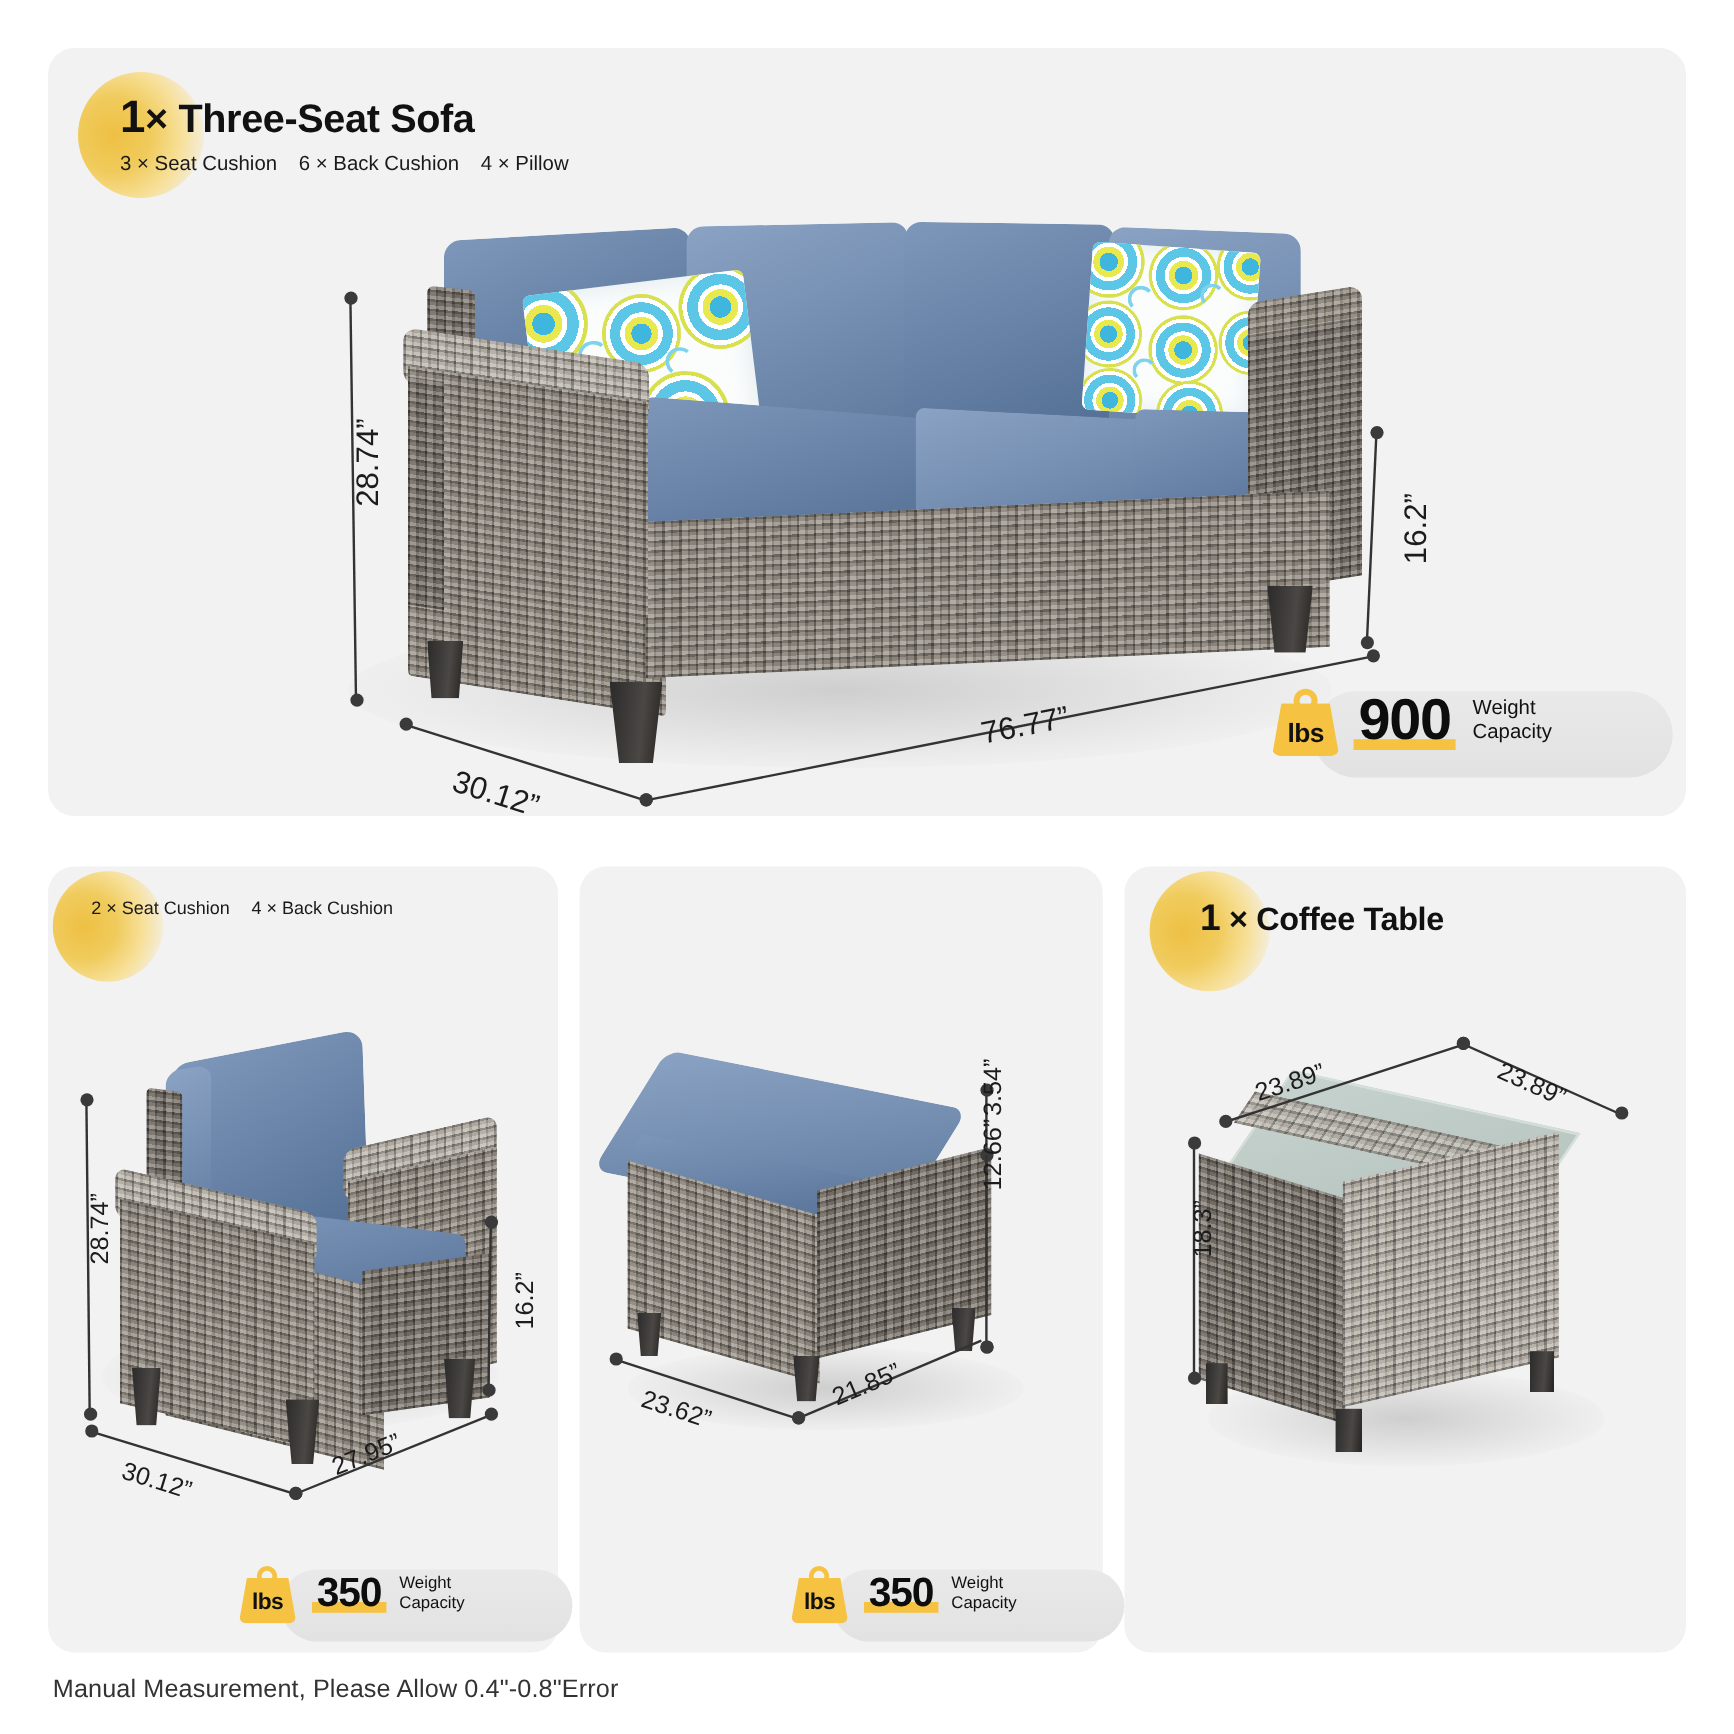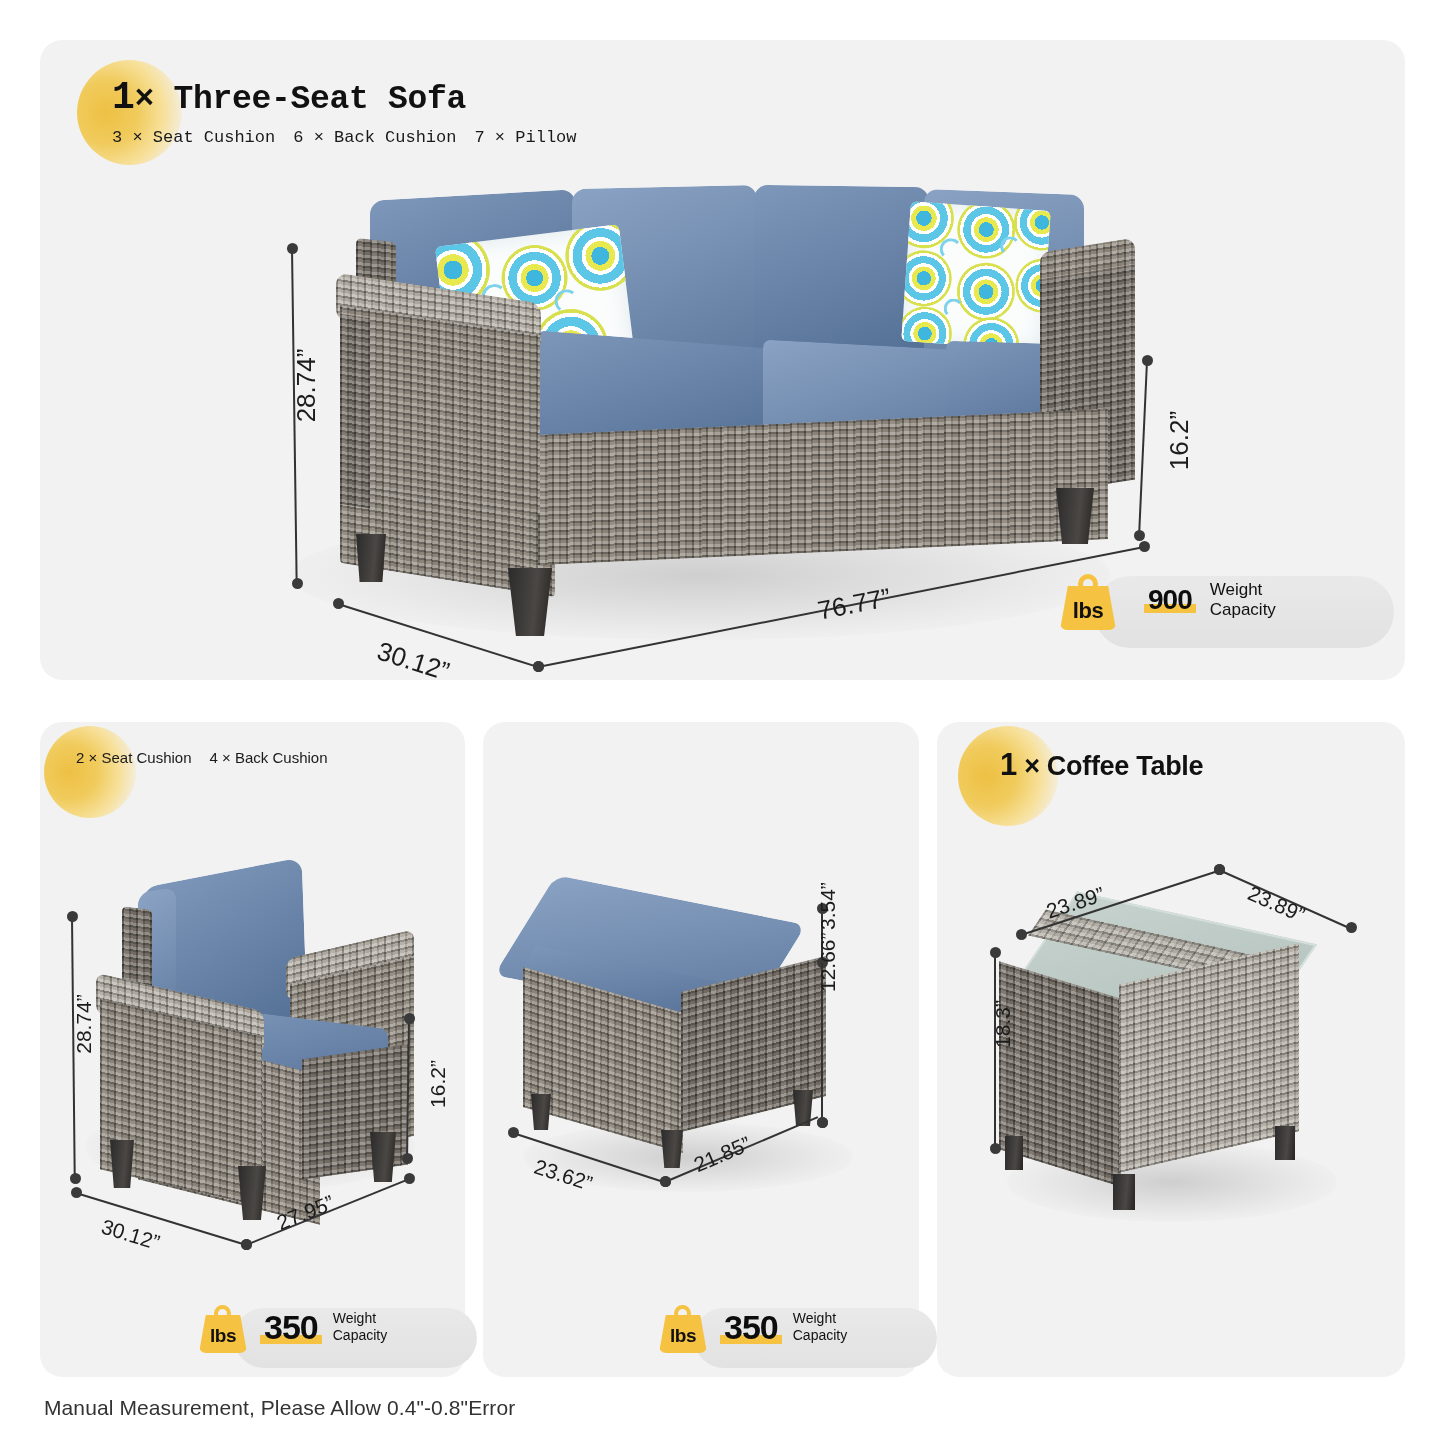--- a/index.html
+++ b/index.html
@@ -35,21 +35,21 @@
   }
   .hdr-title .num { font-weight: bold; }
   .hdr-title .ex { font-weight: bold; }
   .hdr-sub {
     position: relative; color: #1a1a1a; white-space: nowrap;
     font-weight: 500;
   }
   .hdr-sub span { margin-right: 18px; }
   .hdr-sub span:last-child { margin-right: 0; }
 
-  #hdr-sofa { left: 112px; top: 78px; font-family: Liberation Mono, monospace; }
+  #hdr-sofa { left: 100px; top: 78px; }
   #hdr-sofa .blob { left: -35px; top: -18px; width: 105px; height: 105px; }
   #hdr-sofa .hdr-title { font-size: 33px; line-height: 40px; }
   #hdr-sofa .hdr-title .num { font-size: 38px; }
   #hdr-sofa .hdr-sub { font-size: 17px; line-height: 26px; margin-top: 5px; }
 
   #hdr-chair { left: 76px; top: 742px; }
   #hdr-chair .blob { left: -32px; top: -16px; width: 92px; height: 92px; }
   #hdr-chair .hdr-title { font-size: 27px; line-height: 33px; }
   #hdr-chair .hdr-title .num { font-size: 31px; }
   #hdr-chair .hdr-sub { font-size: 15px; line-height: 23px; margin-top: 4px; }
@@ -83,22 +83,22 @@
   .badge .wt .hook {
     position: absolute; left: 22px; top: 6px; width: 20px; height: 20px;
     border: 5px solid #f5c242; border-radius: 50%;
   }
   .badge .wt .lbs {
     position: absolute; left: 0; top: 30px; width: 64px;
     text-align: center; font-size: 22px; font-weight: bold; color: #111;
     letter-spacing: -0.5px;
   }
   .badge .val {
-    position: relative; z-index: 2; font-size: 28px; font-weight: bold; color: #0d0d0d;
-    letter-spacing: -1px; margin-left: 24px; padding: 0 4px;
+    position: relative; z-index: 2; font-size: 48px; font-weight: bold; color: #0d0d0d;
+    letter-spacing: -1px; margin-left: 8px; padding: 0 4px;
   }
   .badge .val::after {
     content: ""; position: absolute; left: 0; right: 0; bottom: 3px; height: 9px;
     background: #f5c242; z-index: -1;
   }
   .badge .cap {
     position: relative; z-index: 2; font-size: 17px; line-height: 20px; color: #111;
     margin-left: 14px; margin-right: 20px; font-weight: 500;
   }
   #badge-sofa  { left: 1056px; top: 568px; }
@@ -412,21 +412,21 @@
       <div class="line" style="left:58px;top:230px;width:196px;transform:rotate(90deg);"></div>
       <div class="dot" style="left:58px;top:230px;"></div>
       <div class="dot" style="left:58px;top:426px;"></div>
       <div class="lbl sm" style="left:42px;top:290px;transform:rotate(-90deg);transform-origin:50% 50%;">18.3”</div>
     </div>
   </div>
 
   <div class="hdr" id="hdr-sofa">
     <div class="blob"></div>
     <div class="hdr-title"><span class="num">1</span><span class="ex">×</span> <span>Three-Seat Sofa</span></div>
-    <div class="hdr-sub"><span>3 × Seat Cushion</span><span>6 × Back Cushion</span><span>7 × Pillow</span></div>
+    <div class="hdr-sub"><span>3 × Seat Cushion</span><span>6 × Back Cushion</span><span>4 × Pillow</span></div>
   </div>
 
   <div class="hdr" id="hdr-chair">
     <div class="blob"></div>
     <div class="hdr-sub"><span>2 × Seat Cushion</span><span>4 × Back Cushion</span></div>
   </div>
 
 
   <div class="hdr" id="hdr-table">
     <div class="blob"></div>

